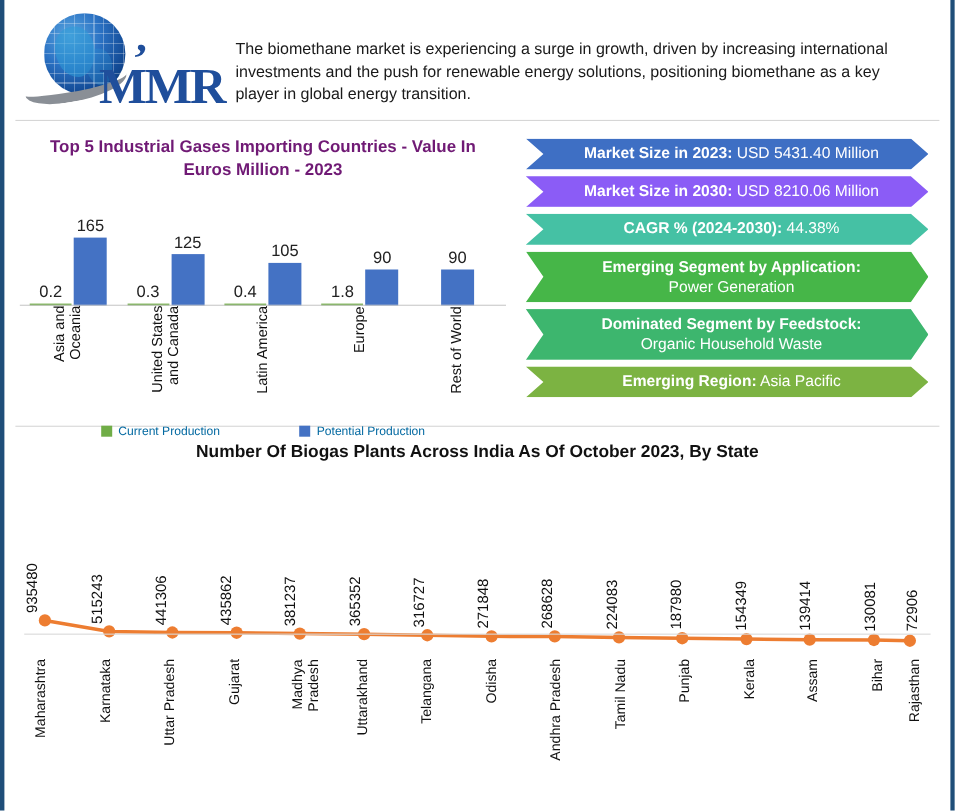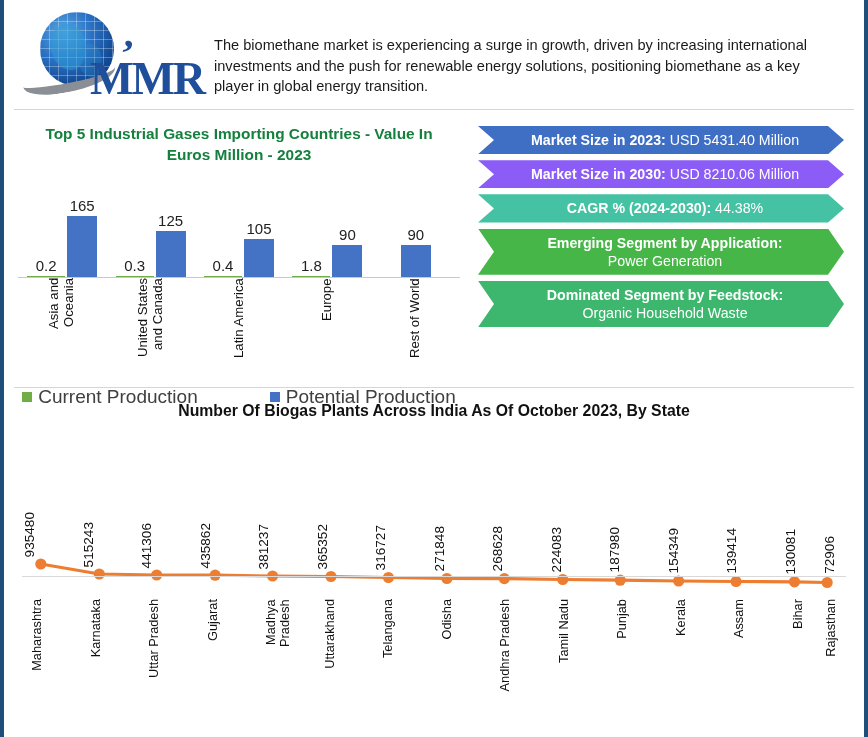--- a/index.html
+++ b/index.html
@@ -67,21 +67,21 @@
     padding: 4px 0 6px 0; letter-spacing: .2px;
   }
   .hr-thin { height: 1px; background: #d6d6d6; margin: 4px 10px 0 10px; }
 
   
   .upper { display: flex; height: 277px; padding-top: 6px; }
   .left-col { width: 470px; flex: 0 0 470px; position: relative; }
   .right-col { flex: 1; position: relative; padding: 10px 20px 0 4px; }
 
   .bar-title {
-    text-align: center; font-size: 15.4px; font-weight: bold; color: #15803d;
+    text-align: center; font-size: 15.4px; font-weight: bold; color: #701a75;
     line-height: 1.35; padding: 8px 32px 0 32px;
   }
 
   .bar-plot { position: relative; height: 110px; margin: 2px 14px 0 14px; }
   .bar-groups { display: flex; height: 100%; align-items: flex-end; }
   .bar-group { flex: 1; display: flex; align-items: flex-end; justify-content: center; gap: 2px; position: relative; height: 100%; }
   .col { display: flex; flex-direction: column; align-items: center; justify-content: flex-end; height: 100%; }
   .col .vlabel { font-size: 15px; color: #222; margin-bottom: 2px; white-space: nowrap; }
   .bar-green { width: 38px; background: #70AD47; }
   .bar-blue  { width: 30px; background: #4472C4; }
@@ -89,21 +89,21 @@
 
   .xlabels { display: flex; margin: 0 14px; height: 100px; }
   .xlab-cell { flex: 1; display: flex; justify-content: center; }
   .xlab {
     writing-mode: vertical-rl; transform: rotate(180deg);
     font-size: 13.2px; color: #111; text-align: right; line-height: 1.12;
     max-height: 98px;
   }
 
   .legend1 { display: flex; justify-content: center; gap: 72px; padding-top: 8px; }
-  .lgi { display: flex; align-items: center; gap: 6px; font-size: 19px; color: #404040; }
+  .lgi { display: flex; align-items: center; gap: 6px; font-size: 11px; color: #0369a1; }
   .sw { width: 10px; height: 10px; }
   .sw.green { background: #70AD47; }
   .sw.blue  { background: #4472C4; }
 
   
   .banner {
     position: relative; color: #fff; margin-bottom: 6px;
     padding: 5px 22px 5px 30px; text-align: center;
     clip-path: polygon(0 0, calc(100% - 16px) 0, 100% 50%, calc(100% - 16px) 100%, 0 100%, 16px 50%);
     font-size: 14.2px; line-height: 1.28;
@@ -263,20 +263,24 @@
         <b>CAGR % (2024-2030):</b>
         <span class="val">44.38%</span>
       </div>
       <div class="banner b5">
         <b>Emerging Segment by Application:</b><br>
         <span class="val">Power Generation</span>
       </div>
       <div class="banner b4">
         <b>Dominated Segment by Feedstock:</b><br>
         <span class="val">Organic Household Waste</span>
+      </div>
+      <div class="banner b6">
+        <b>Emerging Region:</b>
+        <span class="val">Asia Pacific</span>
       </div>
     </div>
   </div>
 
   <div class="hr-mid"></div>
 
   <div>
     <div class="line-title">Number Of Biogas Plants Across India As Of October 2023, By State</div>
 
     <div class="line-wrap">

